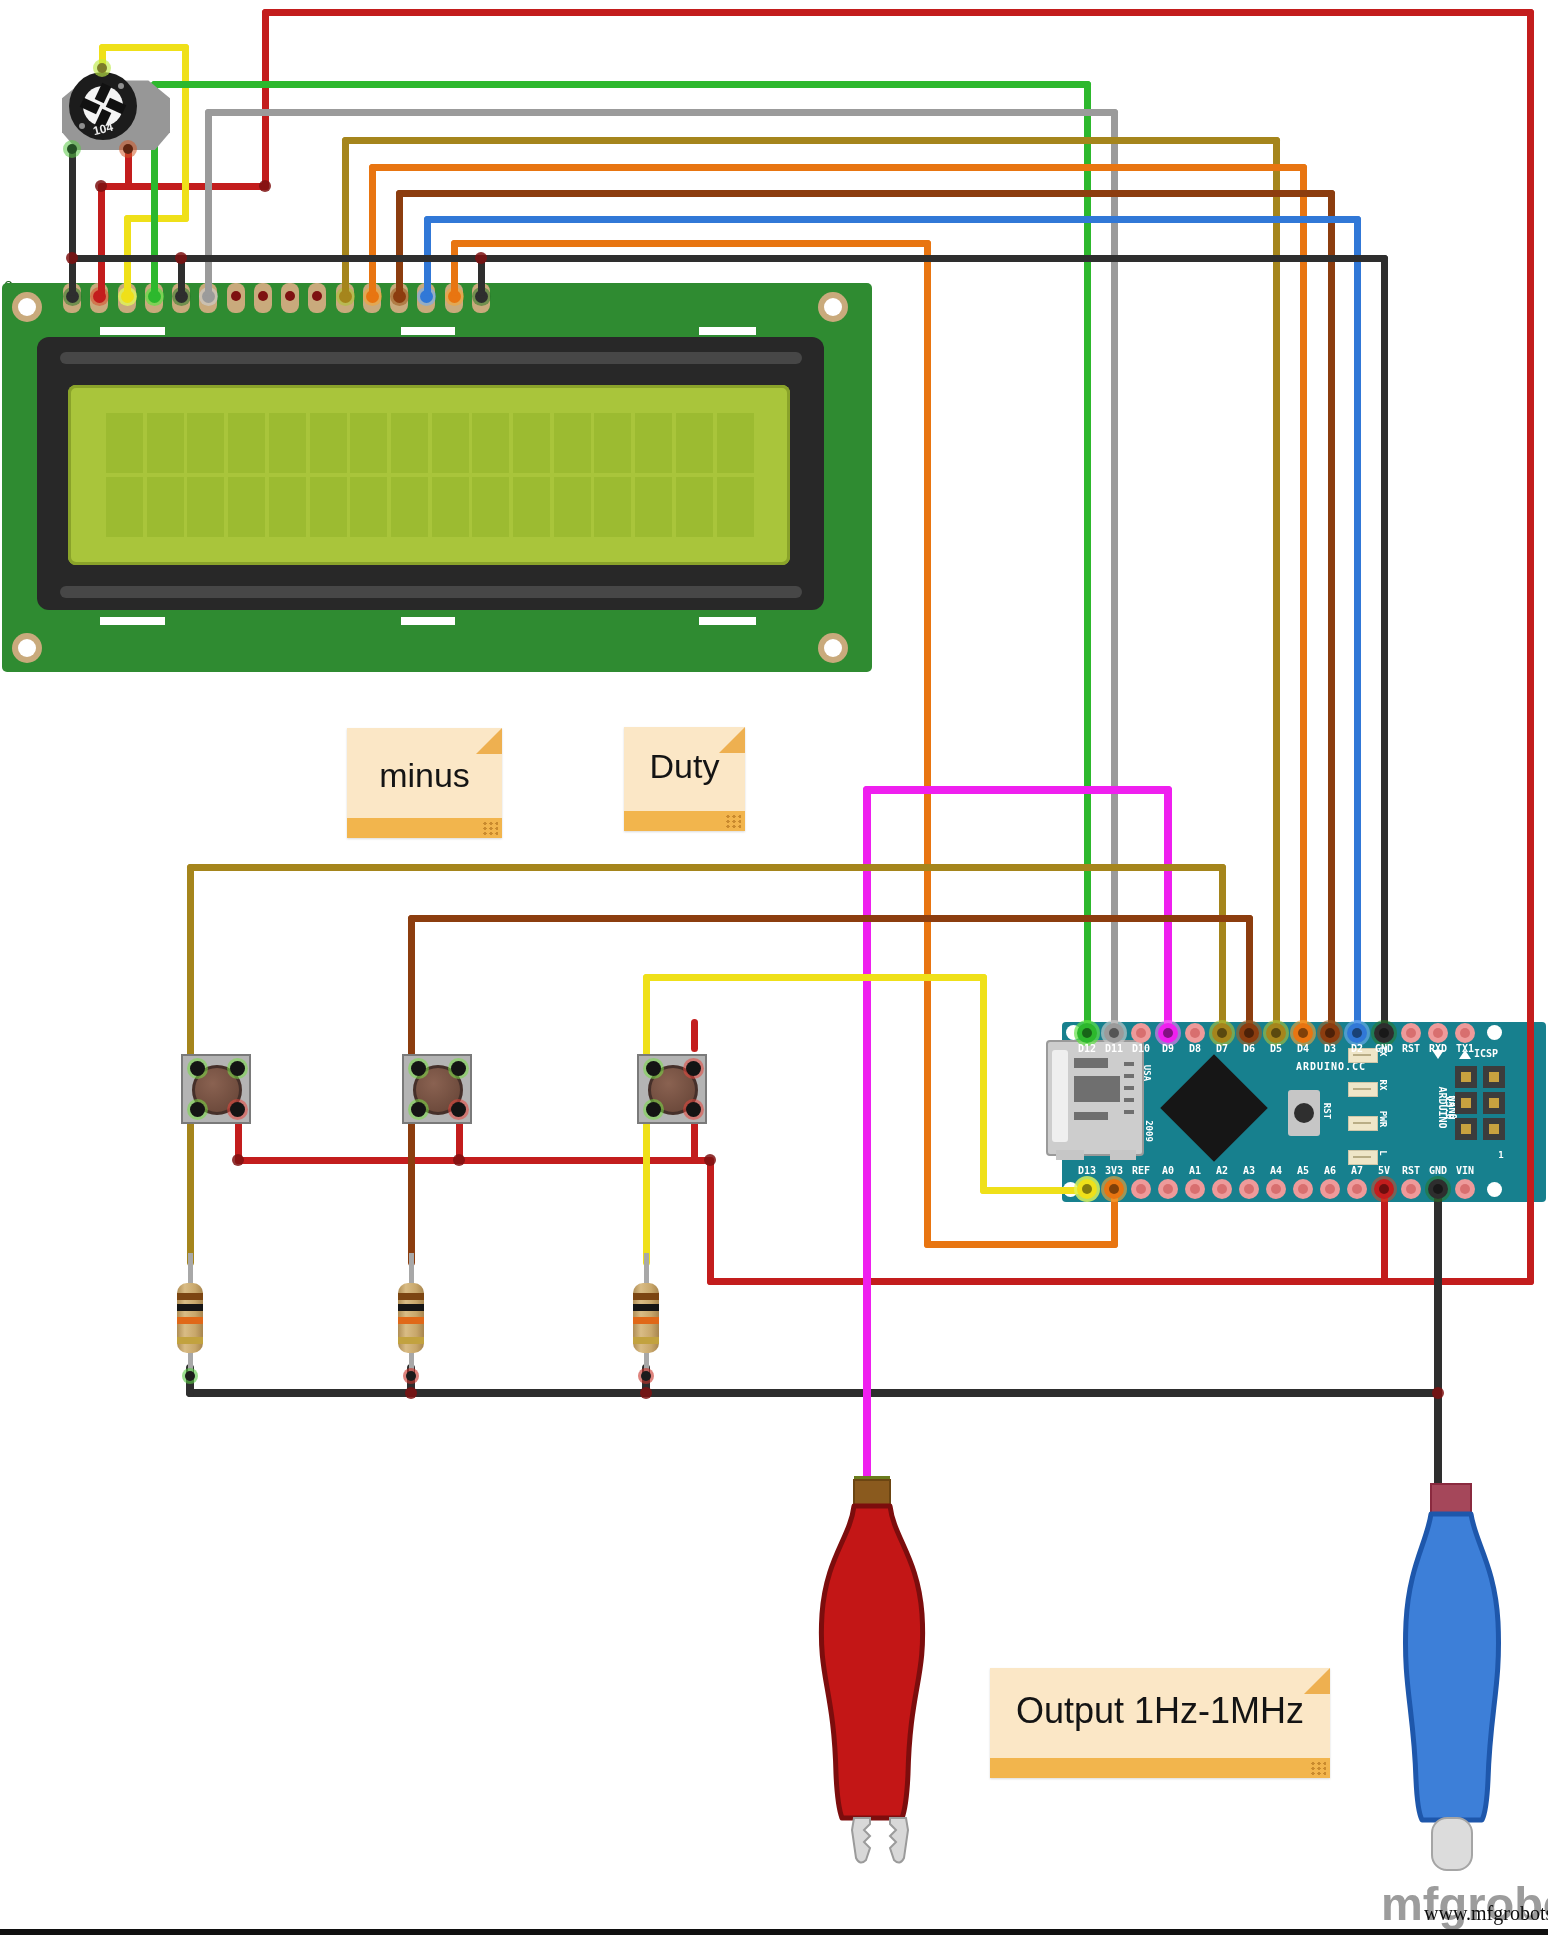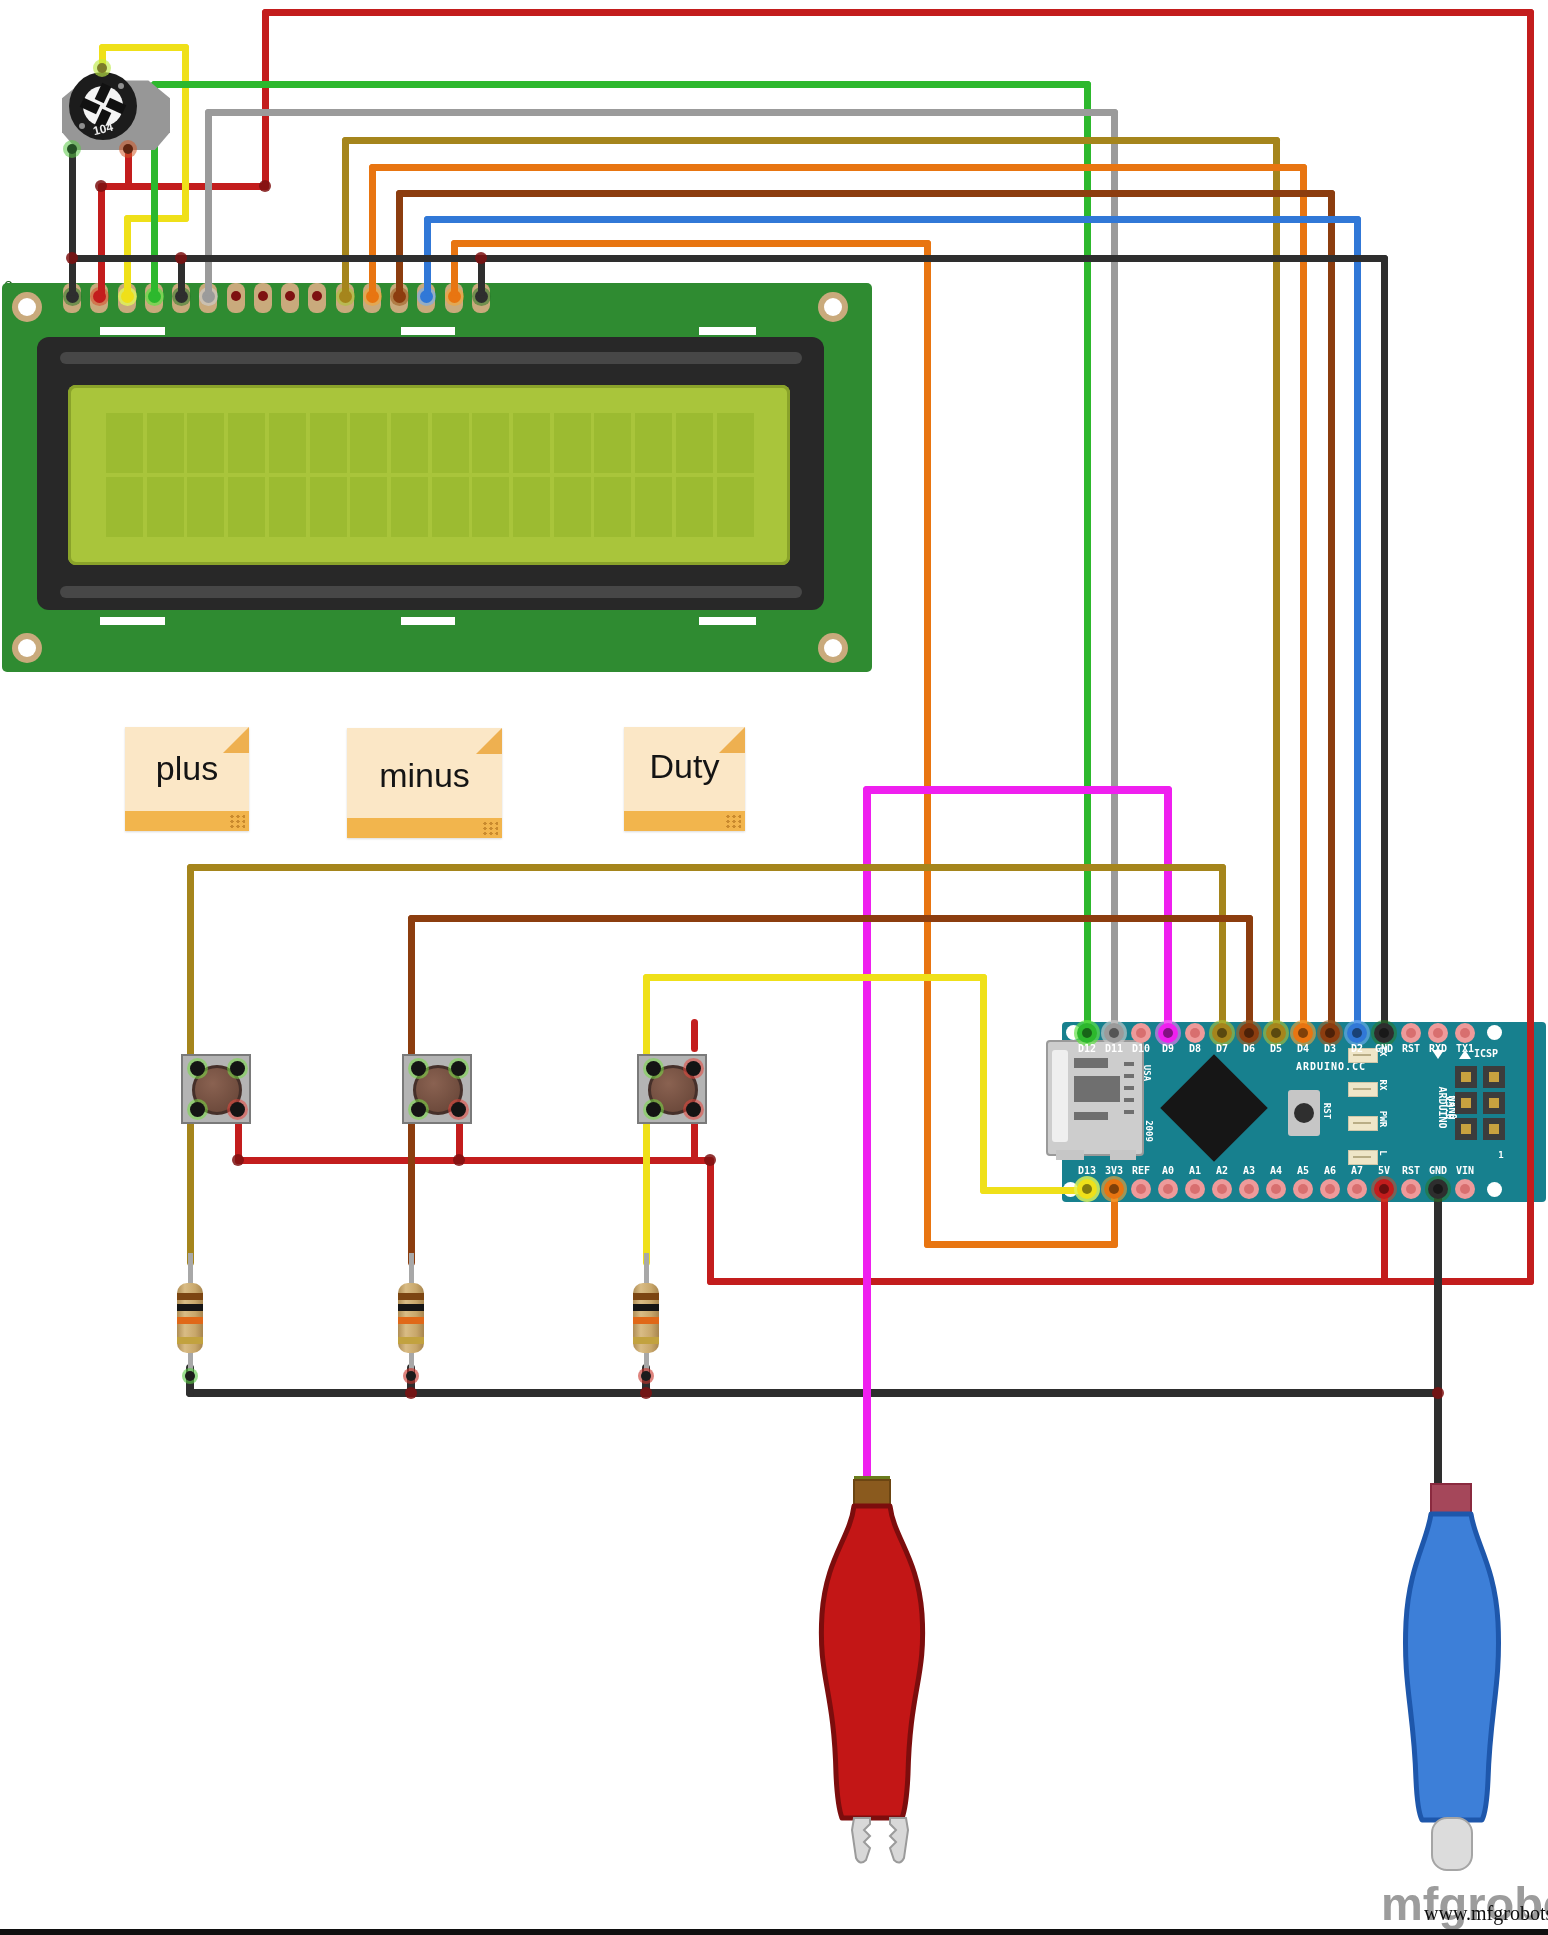--- a/index.html
+++ b/index.html
@@ -470,38 +470,38 @@
       <span class="pot-blade" style="left:-2px;top:15px;width:18px;height:10px;transform:rotate(25deg);"></span>
       <span class="pot-blade" style="left:24px;top:15px;width:18px;height:10px;transform:rotate(25deg);"></span>
   </div>
   <div class="abs dot" style="left:118px;top:83px;width:6px;height:6px;background:#8f8f8f;"></div>
   <div class="abs dot" style="left:79px;top:123px;width:6px;height:6px;background:#8f8f8f;"></div>
   <div class="abs" style="left:83px;top:122px;width:40px;text-align:center;color:#ececec;font-size:12px;font-weight:bold;transform:rotate(-14deg);">104</div>
   <div class="abs dot" style="left:97px;top:63px;width:10px;height:10px;background:#7c7c2a;box-shadow:0 0 0 4px rgba(190,235,70,.65);"></div>
   <div class="abs dot" style="left:67px;top:144px;width:10px;height:10px;background:#234f23;box-shadow:0 0 0 4px rgba(90,200,70,.55);"></div>
   <div class="abs dot" style="left:123px;top:144px;width:10px;height:10px;background:#5e2510;box-shadow:0 0 0 4px rgba(210,90,40,.55);"></div>
 
-  <div class="abs note" style="left:125px;top:727px;width:124px;height:104px;">
-      <span class="fold"></span>
-      <span class="strip"></span>
-      <span class="grip"></span>
-      <span class="txt" style="top:22px;">plus</span>
-  </div>
   <div class="abs note" style="left:347px;top:728px;width:155px;height:110px;">
       <span class="fold"></span>
       <span class="strip"></span>
       <span class="grip"></span>
       <span class="txt" style="top:28px;">minus</span>
   </div>
   <div class="abs note" style="left:624px;top:727px;width:121px;height:104px;">
       <span class="fold"></span>
       <span class="strip"></span>
       <span class="grip"></span>
       <span class="txt" style="top:20px;">Duty</span>
   </div>
+  <div class="abs note" style="left:990px;top:1668px;width:340px;height:110px;">
+      <span class="fold"></span>
+      <span class="strip"></span>
+      <span class="grip"></span>
+      <span class="txt" style="top:22px;font-size:36px;">Output 1Hz-1MHz</span>
+  </div>
 
   <svg class="abs" style="left:810px;top:1474px;" width="140" height="395" viewBox="0 0 140 395">
      <rect x="44" y="2" width="36" height="6" fill="#6b7c1d"></rect>
      <rect x="44" y="6" width="36" height="28" fill="#8a5a1e" stroke="#6b4512" stroke-width="2"></rect>
      <path d="M44,32 L80,32 C84,64 108,84 112,140 C116,204 100,214 98,300 C97,322 95,336 92,344 L32,344 C29,336 27,322 26,300 C24,214 8,204 12,140 C16,84 40,64 44,32 Z" fill="#c31616" stroke="#7c0d0d" stroke-width="5" stroke-linejoin="round"></path>
      <path d="M44,344 L60,344 L60,350 L54,356 L60,362 L54,368 L60,374 L56,386 Q50,392 46,384 L42,356 Z" fill="#d8d8d8" stroke="#9b9b9b" stroke-width="2"></path>
      <path d="M80,344 L96,344 L98,356 L94,384 Q90,392 84,386 L80,374 L86,368 L80,362 L86,356 L80,350 Z" fill="#d8d8d8" stroke="#9b9b9b" stroke-width="2"></path>
   </svg>
   <svg class="abs" style="left:1398px;top:1480px;" width="110" height="395" viewBox="0 0 110 395">
      <rect x="33" y="4" width="40" height="30" fill="#a5475a" stroke="#8a2a3f" stroke-width="2"></rect>

